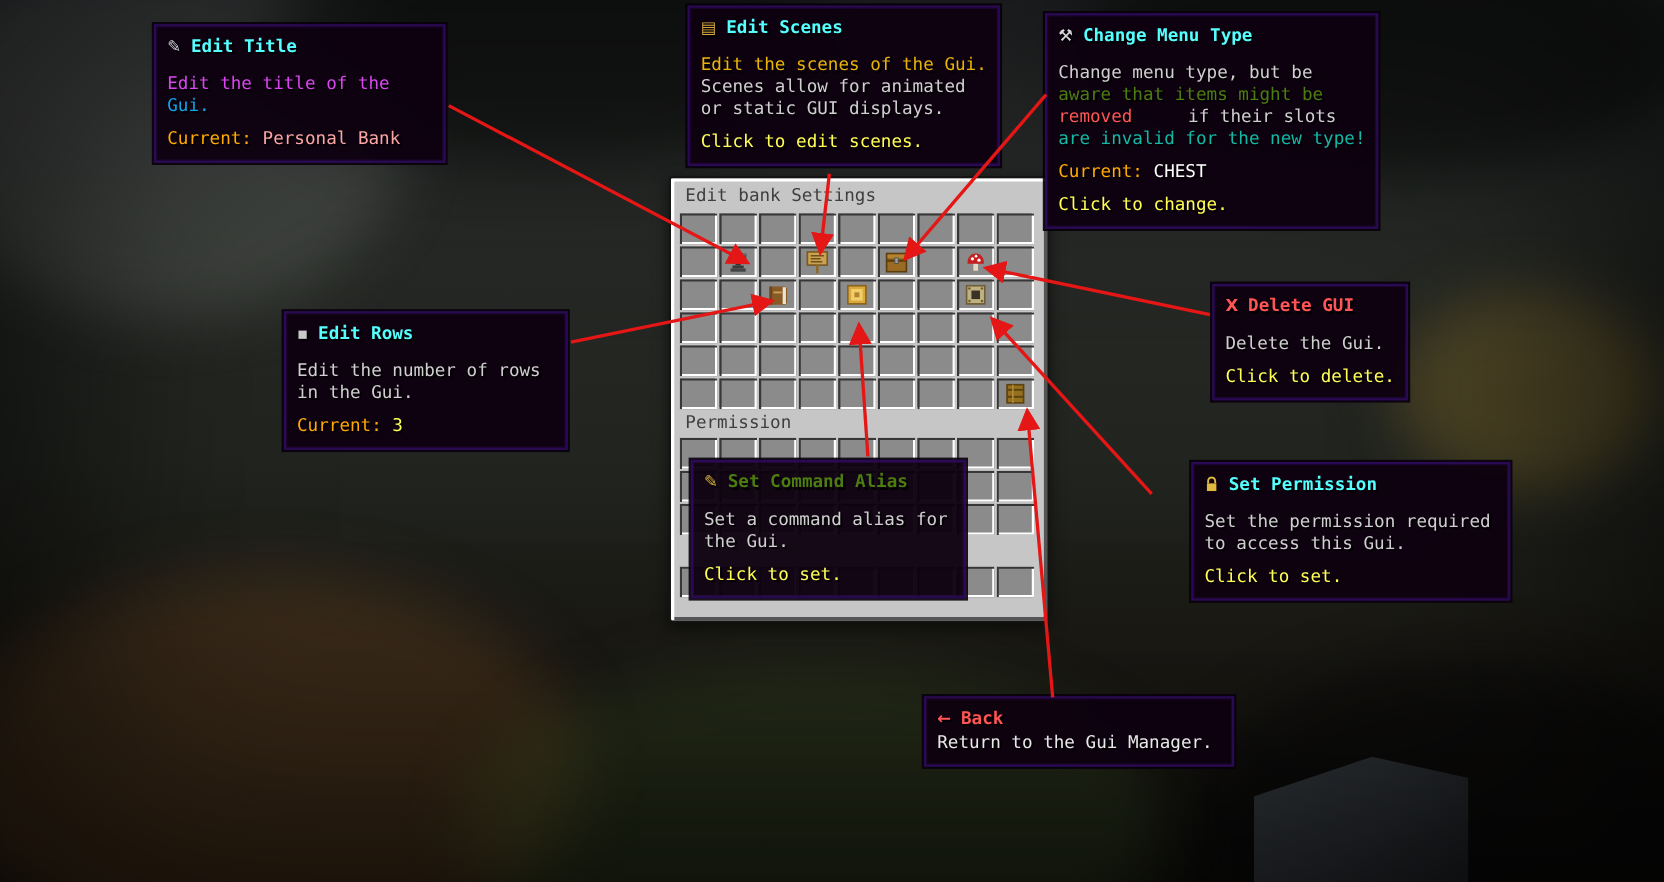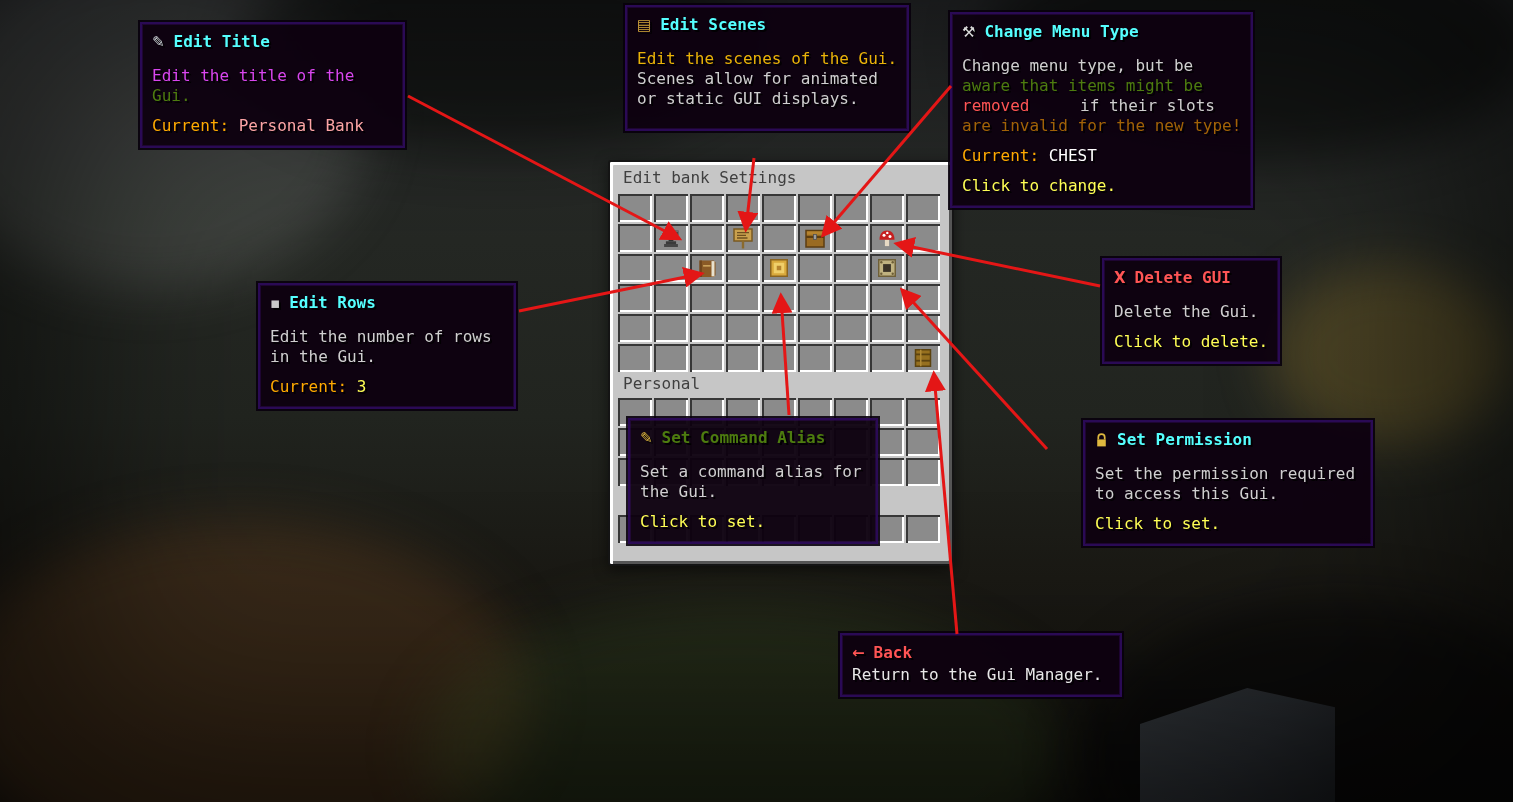--- a/index.html
+++ b/index.html
@@ -195,21 +195,21 @@
       </div>
       <div class="item" style="left: 288px; top: 150px;">
         <svg viewBox="0 0 16 16">
           <rect x="3" y="2.5" width="10" height="11" fill="#96701f" stroke="#5c430f" stroke-width="1"></rect>
           <rect x="3" y="5" width="10" height="1.2" fill="#5c430f"></rect>
           <rect x="3" y="9.2" width="10" height="1.2" fill="#5c430f"></rect>
           <rect x="6" y="2.5" width="1" height="11" fill="#b08a34"></rect>
         </svg>
       </div>
     </div>
-  <div class="inv-label">Personal</div>
+  <div class="inv-label">Permission</div>
   <div class="slot-grid" id="grid-inv">
       <div class="slot"></div>
       <div class="slot"></div>
       <div class="slot"></div>
       <div class="slot"></div>
       <div class="slot"></div>
       <div class="slot"></div>
       <div class="slot"></div>
       <div class="slot"></div>
       <div class="slot"></div>
@@ -244,43 +244,44 @@
       <div class="slot"></div>
     </div>
 </div>
 
 <div class="tooltip tt-edit-title">
     <div class="tt-head">
       <span class="tt-ic" style="color: rgb(207, 214, 218);">✎</span>
       <span class="tt-title" style="color: rgb(85, 255, 255);">Edit Title</span>
     </div>
     <div class="tt-line"><span style="color: #d946ef;">Edit the title of the</span></div>
-    <div class="tt-line"><span style="color: #4d7c0f;">Gui.</span></div>
+    <div class="tt-line"><span style="color: #0ea5e9;">Gui.</span></div>
     <div class="tt-blank"></div>
     <div class="tt-line"><span style="color: rgb(255, 170, 0);">Current:</span><span style="color: #fca5a5;"> Personal Bank</span></div>
   </div>
 <div class="tooltip tt-edit-scenes">
     <div class="tt-head">
       <span class="tt-ic" style="color: rgb(216, 169, 60);">▤</span>
       <span class="tt-title" style="color: rgb(85, 255, 255);">Edit Scenes</span>
     </div>
     <div class="tt-line"><span style="color: #eab308; text-align: right;">Edit the scenes of the Gui.</span></div>
     <div class="tt-line"><span style="color: rgb(207, 207, 207);">Scenes allow for animated</span></div>
     <div class="tt-line"><span style="color: rgb(207, 207, 207);">or static GUI displays.</span></div>
     <div class="tt-blank"></div>
+    <div class="tt-line"><span style="color: rgb(255, 255, 85);">Click to edit scenes.</span></div>
   </div>
 <div class="tooltip tt-change-menu">
     <div class="tt-head">
       <span class="tt-ic" style="color: rgb(217, 217, 217);">⚒</span>
       <span class="tt-title" style="color: rgb(85, 255, 255);">Change Menu Type</span>
     </div>
     <div class="tt-line"><span style="color: rgb(207, 207, 207);">Change menu type, but be</span></div>
     <div class="tt-line"><span style="color: #4d7c0f;">aware that items might be</span></div>
     <div class="tt-line"><span style="color: rgb(255, 85, 85);">removed</span><span style="color: rgb(207, 207, 207); margin-left: 41px;"> if their slots</span></div>
-    <div class="tt-line"><span style="color: #a16207;">are invalid for the new type!</span></div>
+    <div class="tt-line"><span style="color: #14b8a6;">are invalid for the new type!</span></div>
     <div class="tt-blank"></div>
     <div class="tt-line"><span style="color: rgb(255, 170, 0);">Current:</span><span style="color: rgb(255, 255, 255);"> CHEST</span></div>
     <div class="tt-blank"></div>
     <div class="tt-line"><span style="color: rgb(255, 255, 85);">Click to change.</span></div>
   </div>
 <div class="tooltip tt-edit-rows">
     <div class="tt-head">
       <span class="tt-ic" style="color: rgb(201, 201, 201);">▪</span>
       <span class="tt-title" style="color: rgb(85, 255, 255);">Edit Rows</span>
     </div>

